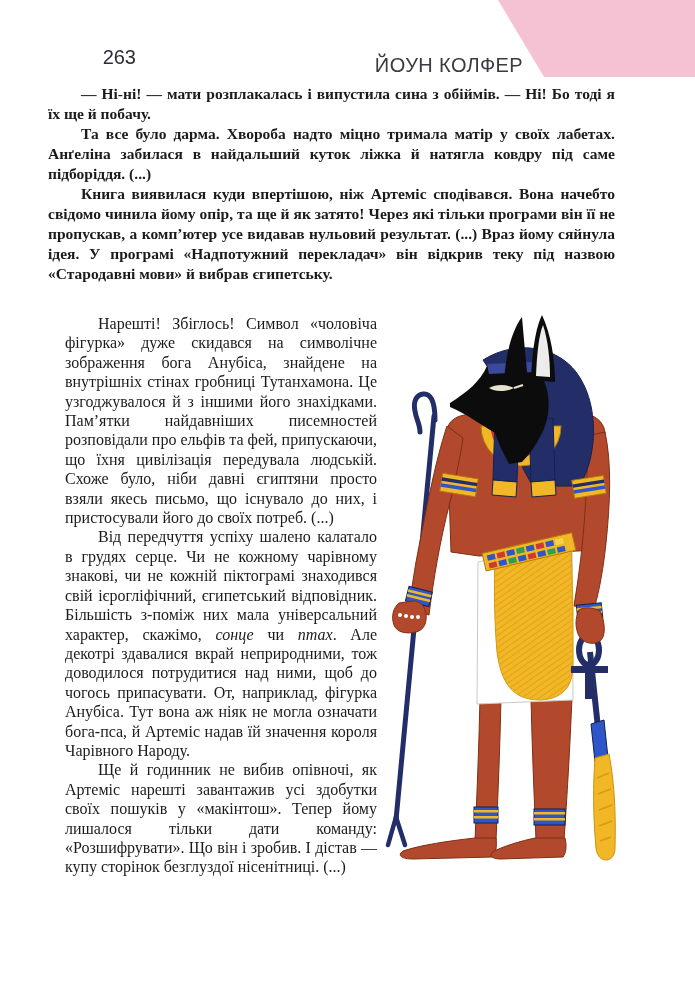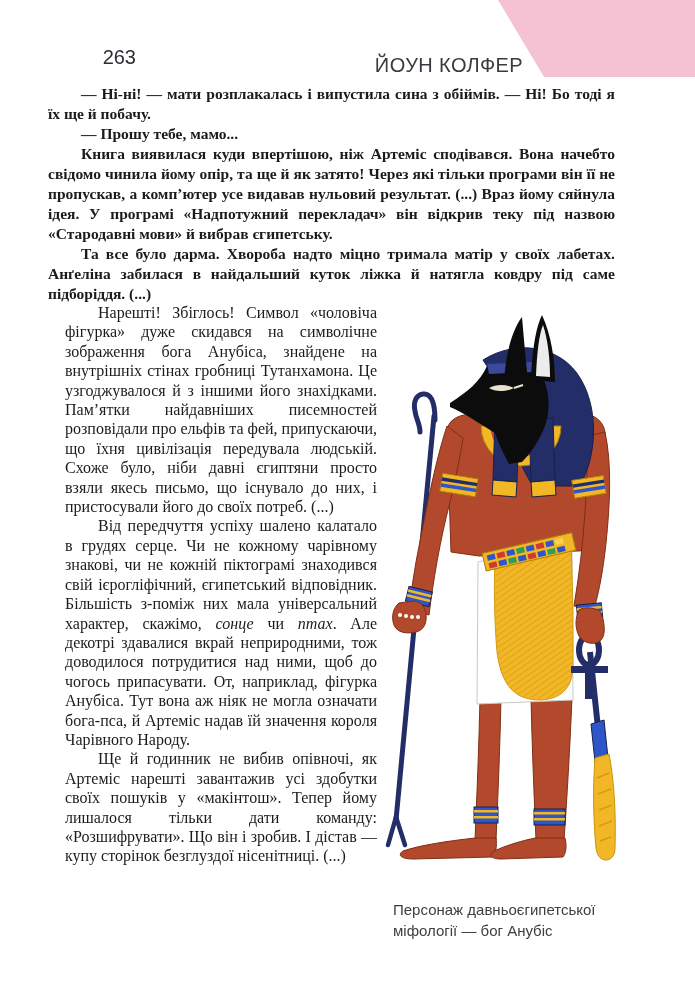--- a/index.html
+++ b/index.html
@@ -26,21 +26,21 @@
   }
   
   .full-text{
     position:absolute; left:48px; top:84px; width:567px;font-weight:bold;
   }
   .full-text p{
     margin:0; text-indent:33px; text-align:justify;
     font-size:15.5px; line-height:20px;
   }
   .narrow-col{
-    position:absolute; left:65px; top:303px; width:312px;
+    position:absolute; left:65px; top:314px; width:312px;
   }
   .narrow-col p{
     margin:0; text-indent:33px; text-align:justify;
     font-size:16px; line-height:19.4px;
   }
   
   .anubis-figure{
     position:absolute; left:383px; top:300px; width:307px; margin:0;
   }
   .anubis-figure svg{display:block;}
@@ -56,23 +56,22 @@
 <div class="page">
 
   <header>
     <div class="running-title">ЙОУН КОЛФЕР</div>
     <div class="page-tab"></div>
     <div class="page-num">263</div>
   </header>
 
   <main class="full-text">
     <p>— Ні-ні! — мати розплакалась і випустила сина з обіймів. — Ні! Бо тоді я їх ще й побачу.</p>
-    <p>— Прошу тебе, мамо...</p>
+    <p>Та все було дарма. Хвороба надто міцно тримала матір у своїх лабетах. Анґеліна забилася в найдальший куток ліжка й натягла ковдру під саме підборіддя. (...)</p>
     <p>Книга виявилася куди впертішою, ніж Артеміс сподівався. Вона начебто свідомо чинила йому опір, та ще й як затято! Через які тільки програми він її не пропускав, а комп’ютер усе видавав нульовий результат. (...) Враз йому сяйнула ідея. У програмі «Надпотужний перекладач» він відкрив теку під назвою «Стародавні мови» й вибрав єгипетську.</p>
-    <p>Та все було дарма. Хвороба надто міцно тримала матір у своїх лабетах. Анґеліна забилася в найдальший куток ліжка й натягла ковдру під саме підборіддя. (...)</p>
   </main>
 
   <section class="narrow-col">
     <p>Нарешті! Збіглось! Символ «чоловіча фігурка» дуже скидався на символічне зображення бога Анубіса, знайдене на внутрішніх стінах гробниці Тутанхамона. Це узгоджувалося й з іншими його знахідками. Пам’ятки найдавніших писемностей розповідали про ельфів та фей, припускаючи, що їхня цивілізація передувала людській. Схоже було, ніби давні єгиптяни просто взяли якесь письмо, що існувало до них, і пристосували його до своїх потреб. (...)</p>
     <p>Від передчуття успіху шалено калатало в грудях серце. Чи не кожному чарівному знакові, чи не кожній піктограмі знаходився свій ієрогліфічний, єгипетський відповідник. Більшість з-поміж них мала універсальний характер, скажімо, <i>сонце</i> чи <i>птах</i>. Але декотрі здавалися вкрай неприродними, тож доводилося потрудитися над ними, щоб до чогось припасувати. От, наприклад, фігурка Анубіса. Тут вона аж ніяк не могла означати бога-пса, й Артеміс надав їй значення короля Чарівного Народу.</p>
     <p>Ще й годинник не вибив опівночі, як Артеміс нарешті завантажив усі здобутки своїх пошуків у «макінтош». Тепер йому лишалося тільки дати команду: «Розшифрувати». Що він і зробив. І дістав — купу сторінок безглуздої нісенітниці. (...)</p>
   </section>
 
   <figure class="anubis-figure">
     <svg width="305" height="575" viewBox="0 0 305 575" xmlns="http://www.w3.org/2000/svg">
@@ -210,16 +209,15 @@
 
       <g stroke="#7e2f14" stroke-width="1">
         <path fill="#b2492c" d="M16 303 C10 308 8 317 11 325 C14 333 24 334 33 332 C41 330 44 323 43 314 C42 306 37 301 30 301 Z"></path>
         <circle cx="17" cy="315" r="2" fill="#ffffff" stroke="none"></circle>
         <circle cx="23" cy="316" r="2" fill="#ffffff" stroke="none"></circle>
         <circle cx="29" cy="317" r="2" fill="#ffffff" stroke="none"></circle>
         <circle cx="35" cy="317" r="2" fill="#ffffff" stroke="none"></circle>
         <path fill="#b2492c" d="M196 310 C192 318 192 328 196 336 C201 344 211 345 217 341 C222 337 222 328 220 319 L217 311 C210 307 201 307 196 310 Z"></path>
       </g>
     </svg>
-    <figcaption>Персонаж давньоєгипетської міфології — бог Анубіс</figcaption>
   </figure>
 
 </div>
 
 </body></html>

